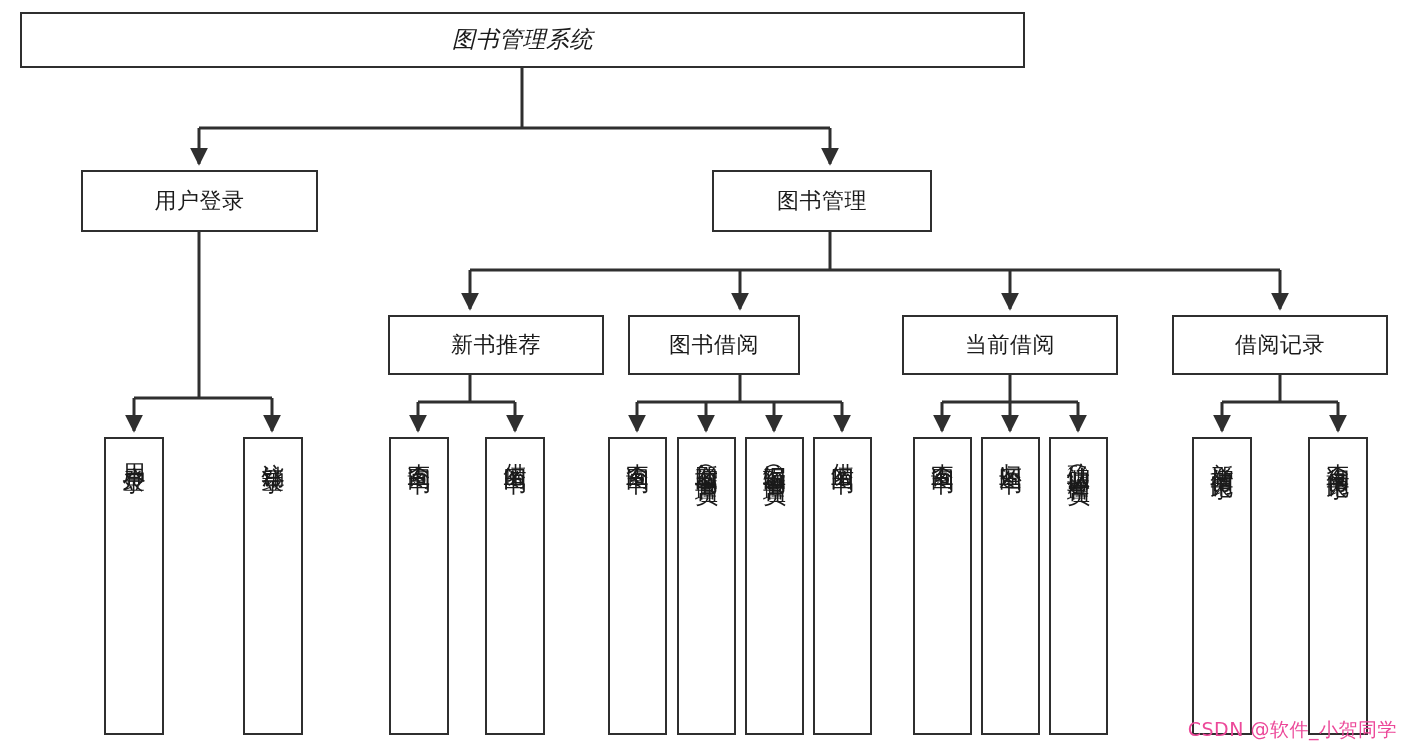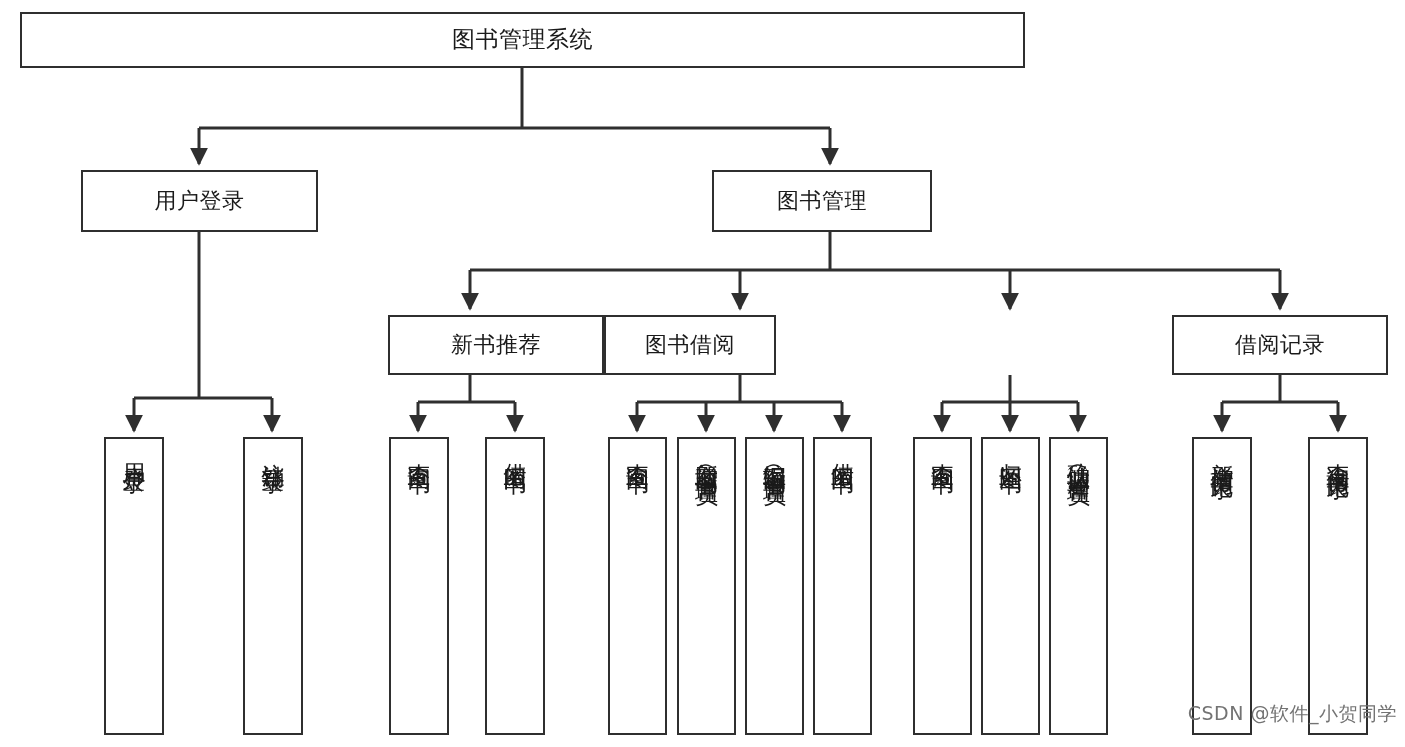--- a/index.html
+++ b/index.html
@@ -60,23 +60,23 @@
     text-orientation: upright;
     font-size: 23px;
     line-height: 1.0;
     letter-spacing: 3px;
     white-space: nowrap;
     max-height: 100%;
   }
   .watermark {
     position: absolute;
     right: 8px;
-    bottom: 20px;
+    bottom: 4px;
     font-size: 19px;
-    color: #737373;
+    color: #ec4899;
     letter-spacing: 0.5px;
     z-index: 5;
     white-space: nowrap;
     font-family: "DejaVu Sans", "Liberation Sans", sans-serif;
   }
 </style>
 </head>
 <body>
 
 <div id="canvas">
@@ -124,40 +124,43 @@
       <path d="M 1010 402 L 1010 431" marker-end="url(#arrow)"></path>
       <path d="M 1078 402 L 1078 431" marker-end="url(#arrow)"></path>
 
       <path d="M 1280 375 L 1280 402"></path>
       <path d="M 1222 402 L 1338 402"></path>
       <path d="M 1222 402 L 1222 431" marker-end="url(#arrow)"></path>
       <path d="M 1338 402 L 1338 431" marker-end="url(#arrow)"></path>
     </g>
   </svg>
 
-  <div class="node h-node root-node" style="left:20px; top:12px; width:1005px; height:56px;">
+  <div class="node h-node root-node" style="left:20px; top:12px; width:1005px; height:56px;font-style:italic;">
     <span class="node-label">图书管理系统</span>
   </div>
 
   <div class="node h-node" style="left:81px; top:170px; width:237px; height:62px;">
     <span class="node-label">用户登录</span>
   </div>
 
   <div class="node h-node" style="left:712px; top:170px; width:220px; height:62px;">
     <span class="node-label">图书管理</span>
   </div>
 
   <div class="node h-node" style="left:362px; top:315px; width:216px; height:60px;margin-left:26px;">
     <span class="node-label">新书推荐</span>
   </div>
 
-  <div class="node h-node" style="left:604px; top:315px; width:172px; height:60px;">
+  <div class="node h-node" style="left:628px; top:315px; width:172px; height:60px;">
     <span class="node-label">图书借阅</span>
   </div>
 
+  <div class="node h-node" style="left:902px; top:315px; width:216px; height:60px;">
+    <span class="node-label">当前借阅</span>
+  </div>
 
   <div class="node h-node" style="left:1172px; top:315px; width:216px; height:60px;justify-content:center;">
     <span class="node-label">借阅记录</span>
   </div>
 
   <div class="node v-node" style="left:104px; top:437px; width:60px; height:298px;">
     <span class="node-label">用户登录</span>
   </div>
 
   <div class="node v-node" style="left:243px; top:437px; width:60px; height:298px;">

